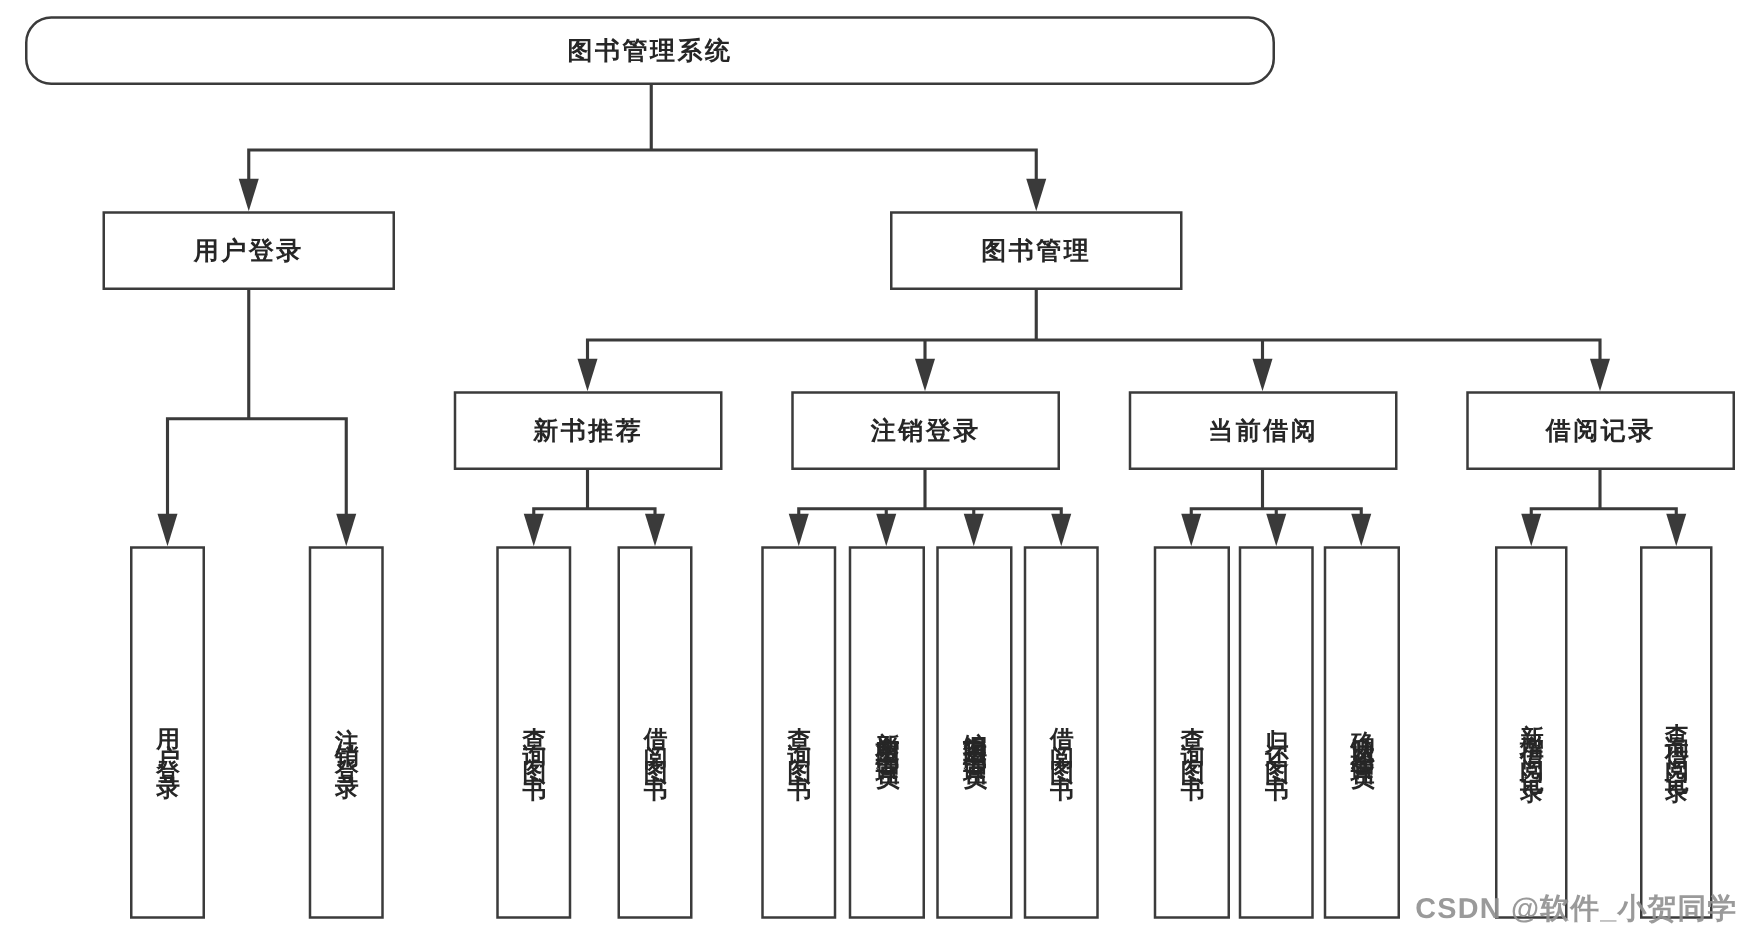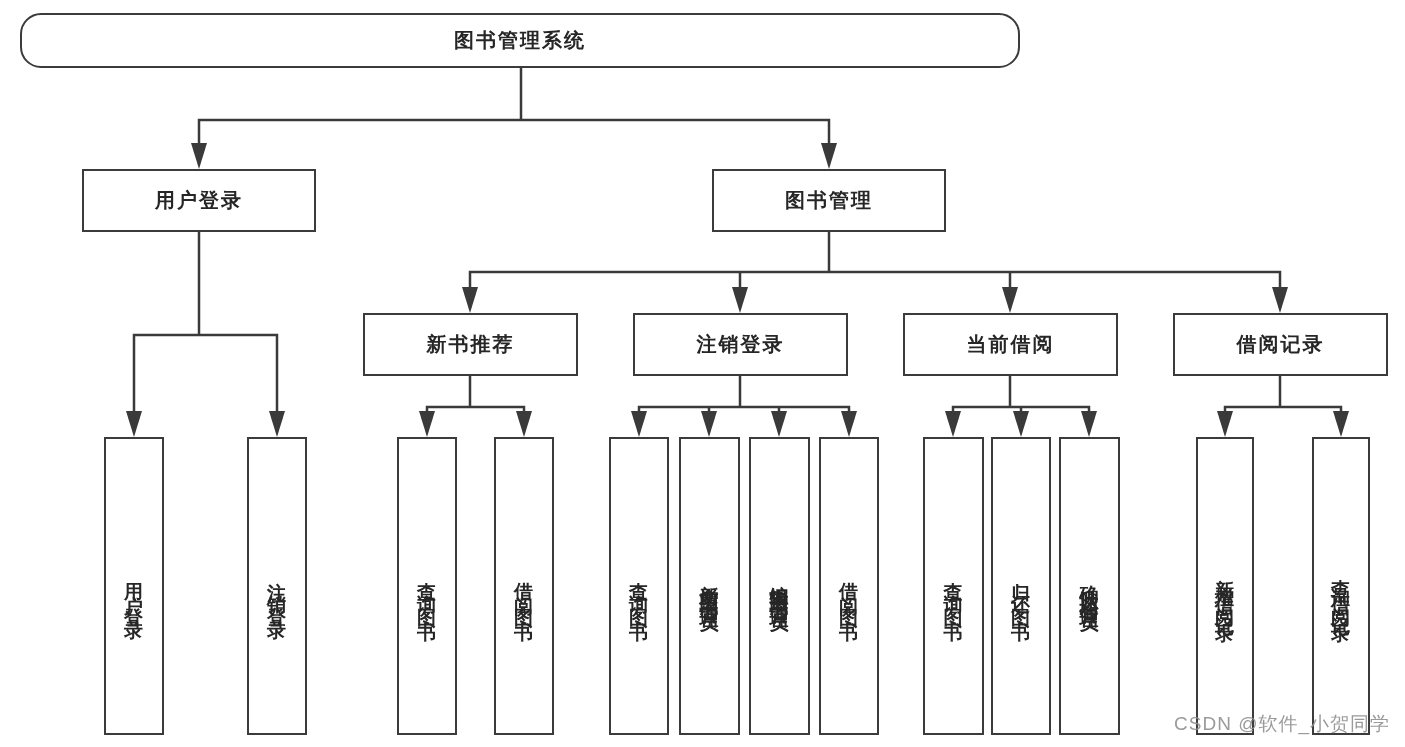--- a/index.html
+++ b/index.html
@@ -15,22 +15,22 @@
   .h-node{font-size:20px;letter-spacing:2px;white-space:nowrap;}
   .v-node .vtext{
     writing-mode:vertical-rl;text-orientation:mixed;
     font-size:19px;line-height:1;white-space:nowrap;
   }
   .ls4{letter-spacing:13px;padding-top:13px;}
   .ls6{letter-spacing:9px;padding-top:9px;}
   .lsL{letter-spacing:4px;padding-top:4px;}
   .watermark{
     position:absolute;right:15px;top:711px;z-index:3;
-    font-size:19px;color:rgba(145,145,145,0.92);
-    letter-spacing:1px;white-space:nowrap;
+    font-size:23px;color:rgba(145,145,145,0.92);
+    letter-spacing:1px;white-space:nowrap;font-weight:bold;
   }
 </style>
 </head>
 <body>
 
 <div id="stage">
 
   <svg id="wires" viewBox="0 0 1405 747" xmlns="http://www.w3.org/2000/svg" aria-hidden="true">
     <path fill="none" stroke="#3a3a3a" stroke-width="2.5" stroke-linecap="square" d="
       M521 68 V120 M199 120 H829 M199 120 V146 M829 120 V146

